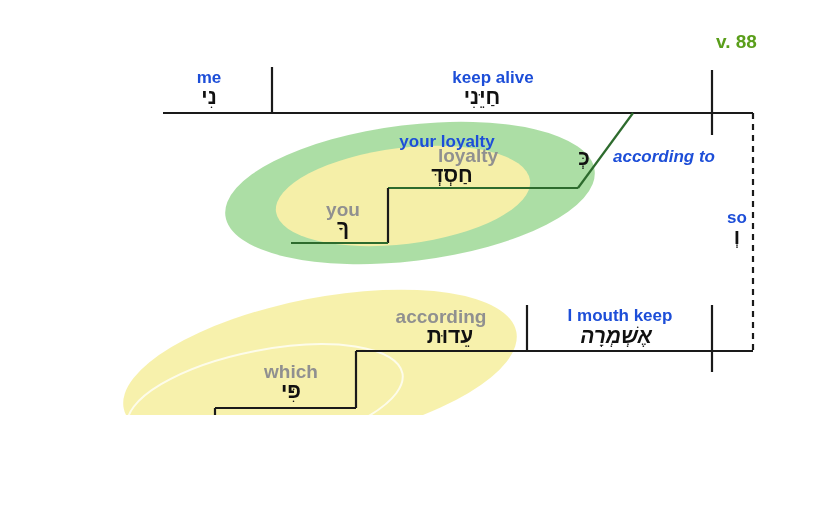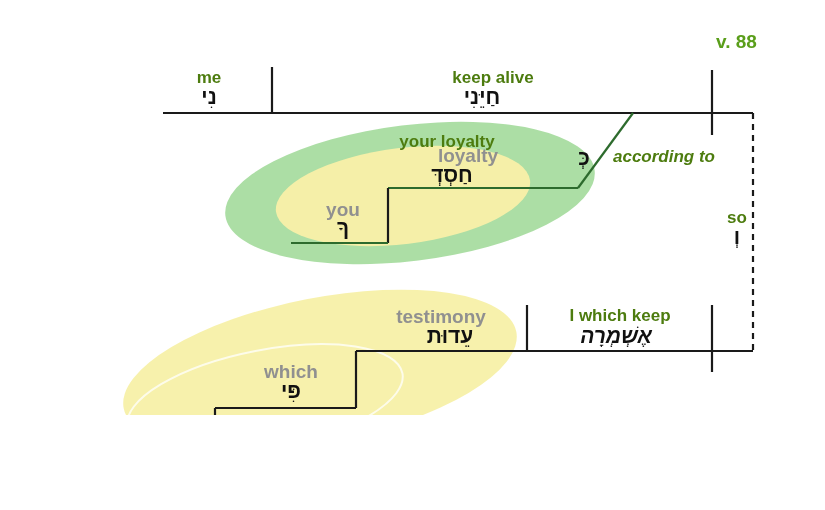--- a/index.html
+++ b/index.html
@@ -26,21 +26,21 @@
     height: 510px;
   }
   .txt {
     position: absolute;
     white-space: nowrap;
     line-height: 1.0;
   }
   .gloss-en {
     font-size: 17px;
     font-weight: bold;
-    color: #4d7c0f;
+    color: #1d4ed8;
     text-align: center;
   }
   .gloss-gray {
     font-size: 19px;
     font-weight: bold;
     color: #909090;
     text-align: center;
   }
   .heb {
     font-size: 21px;
@@ -125,24 +125,24 @@
   <div class="txt gloss-gray ctr" style="left:343px; top:200px;">you</div>
   <div class="txt heb ctr" style="left:343px; top:217px;">ךָ</div>
 
   <div class="txt heb ctr" style="left:584px; top:147px;">כְּ</div>
   <div class="txt gloss-en" style="left:613px; top:148px;font-style:italic;">according to</div>
 
   <div class="txt gloss-en ctr" style="left:737px; top:209px;">so</div>
   <div class="txt heb ctr" style="left:737px; top:226px;">וְ</div>
 
 
-  <div class="txt gloss-gray ctr" style="left:441px; top:307px;">testimony</div>
+  <div class="txt gloss-gray ctr" style="left:441px; top:307px;">according</div>
   <div class="txt heb ctr" style="left:450px; top:325px;">עֵדוּת</div>
 
-  <div class="txt gloss-en ctr" style="left:620px; top:307px;">I which keep</div>
+  <div class="txt gloss-en ctr" style="left:620px; top:307px;">I mouth keep</div>
   <div class="txt heb ctr" style="left:616px; top:325px;font-style:italic;">אֶשְׁמְרָה</div>
 
   <div class="txt gloss-gray ctr" style="left:291px; top:362px;">which</div>
   <div class="txt heb ctr" style="left:291px; top:380px;">פִּי</div>
 
   <div class="txt gloss-gray ctr" style="left:166px; top:414px;">you</div>
   <div class="txt heb ctr" style="left:166px; top:431px;">ךָ</div>
 
 </div>
 

